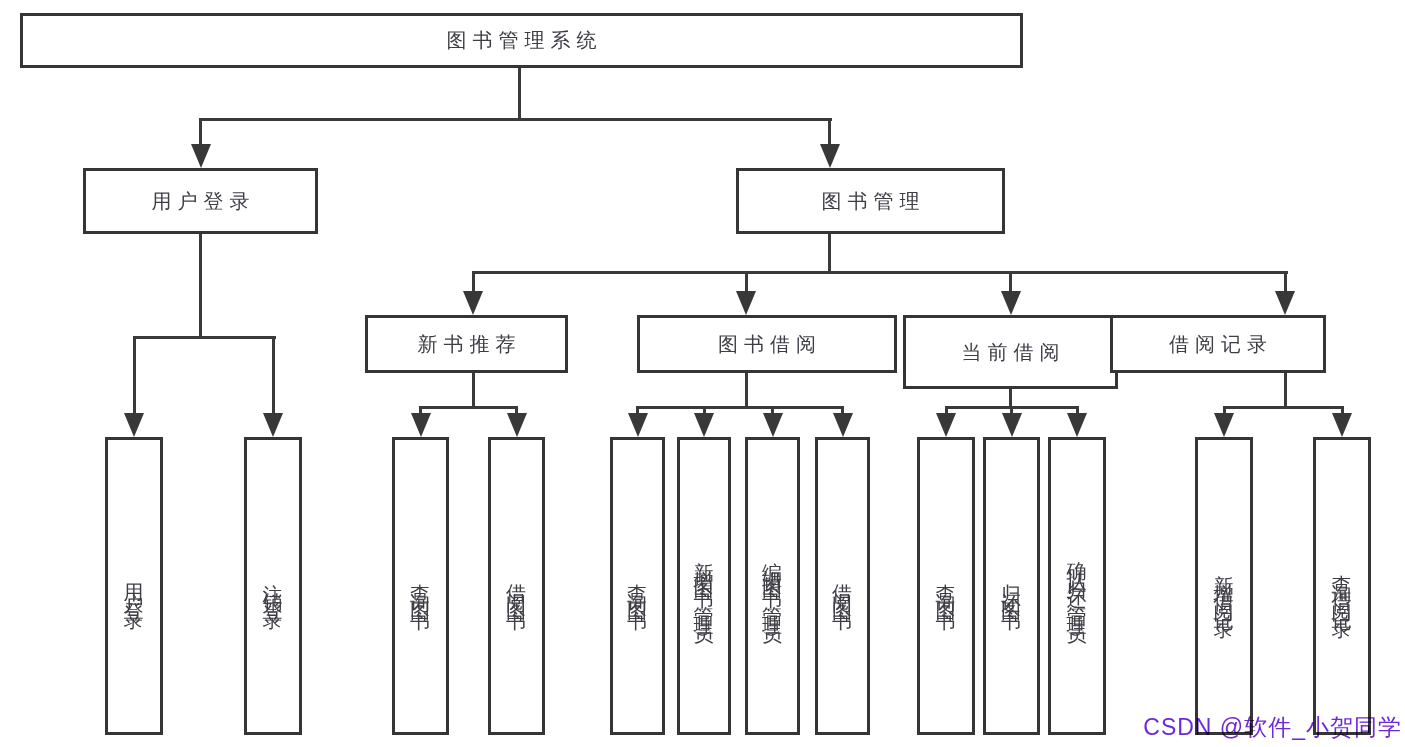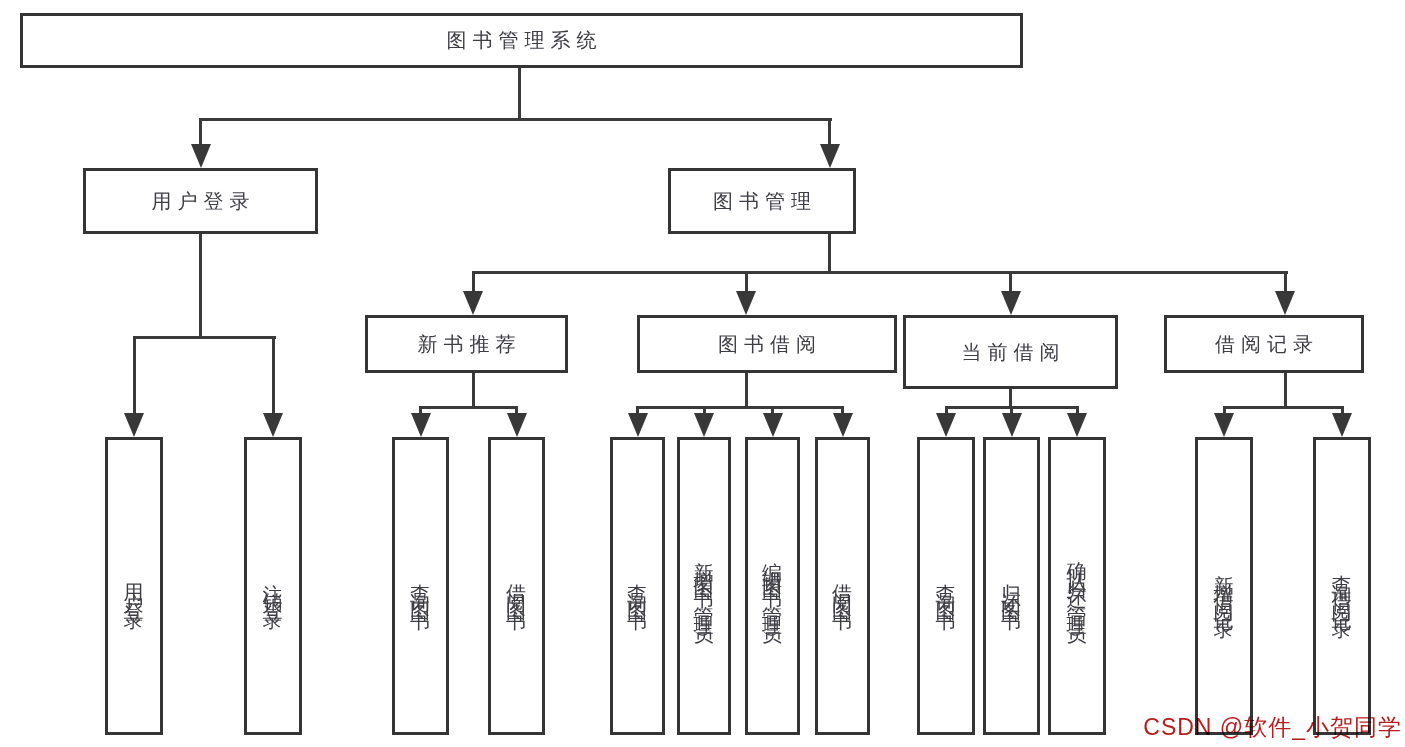--- a/index.html
+++ b/index.html
@@ -42,40 +42,40 @@
     position:absolute;width:0;height:0;
     border-left:10px solid transparent;
     border-right:10px solid transparent;
     border-top:24px solid #383838;
     z-index:1;
   }
   .watermark{
     position:absolute;
     right:3px;top:712px;
     font-size:23px;letter-spacing:1px;
-    color:#b91c1c;
+    color:#6d28d9;
     z-index:5;
     mix-blend-mode:multiply;
     white-space:nowrap;
   }
 </style>
 </head>
 <body>
 
 <div class="canvas">
 
   <div class="box" style="left:20px;top:13px;width:1003px;height:55px">图书管理系统</div>
 
   <div class="box" style="left:83px;top:168px;width:235px;height:66px">用户登录</div>
-  <div class="box" style="left:668px;top:168px;width:188px;height:66px">图书管理</div>
+  <div class="box" style="left:736px;top:168px;width:269px;height:66px">图书管理</div>
 
   <div class="box" style="left:365px;top:315px;width:203px;height:58px">新书推荐</div>
   <div class="box" style="left:637px;top:315px;width:260px;height:58px">图书借阅</div>
   <div class="box" style="left:903px;top:315px;width:215px;height:74px">当前借阅</div>
-  <div class="box" style="left:1164px;top:315px;width:200px;height:58px">借阅记录</div>
+  <div class="box" style="left:1110px;top:315px;width:216px;height:58px">借阅记录</div>
 
   <div class="vbox" style="left:105px;top:437px;width:58px;height:298px">
     <span class="vtext">用户登录</span>
   </div>
   <div class="vbox" style="left:244px;top:437px;width:58px;height:298px">
     <span class="vtext">注销登录</span>
   </div>
 
   <div class="vbox" style="left:392px;top:437px;width:57px;height:298px">
     <span class="vtext">查询图书</span>

